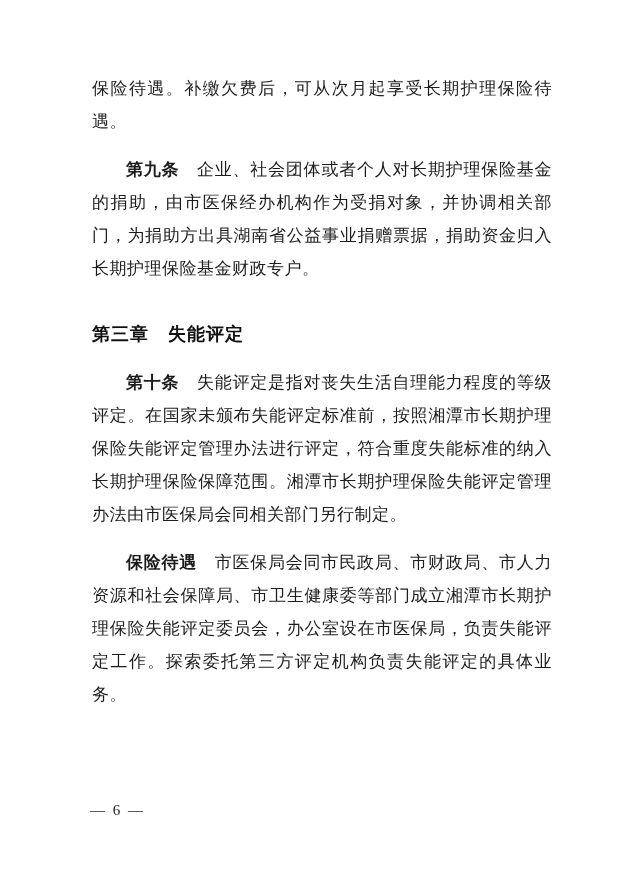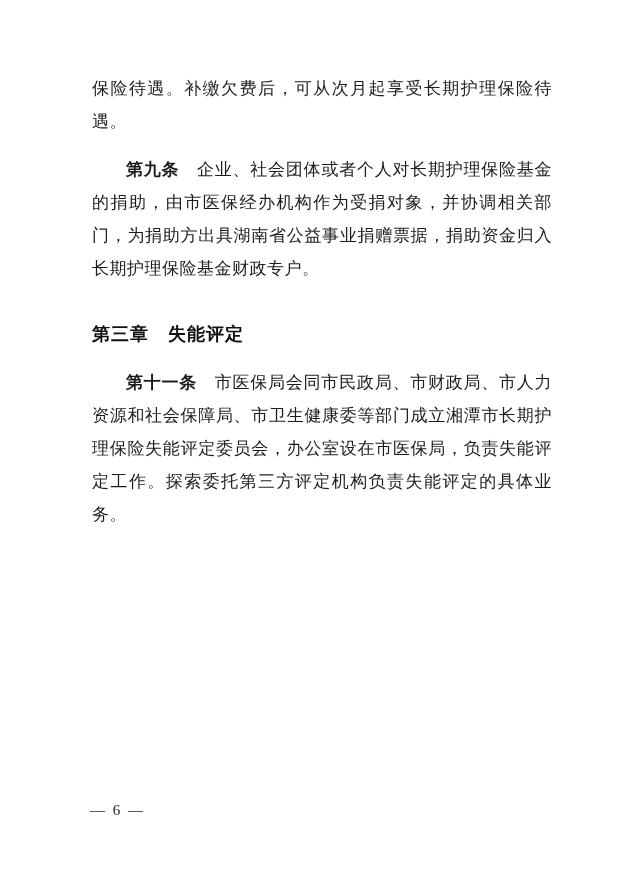--- a/index.html
+++ b/index.html
@@ -70,18 +70,19 @@
 </style>
 </head>
 <body>
 
 <div class="page">
 
   <div class="doc-body" id="doc-body">
       <p class="para">保险待遇。补缴欠费后，可从次月起享受长期护理保险待遇。</p>
       <p class="para indent"><span class="article-label">第九条</span>　企业、社会团体或者个人对长期护理保险基金的捐助，由市医保经办机构作为受捐对象，并协调相关部门，为捐助方出具湖南省公益事业捐赠票据，捐助资金归入长期护理保险基金财政专户。</p>
       <h2 class="chapter-heading">第三章　失能评定</h2>
-      <p class="para indent"><span class="article-label">第十一条</span>　市医保局会同市民政局、市财政局、市人力资源和社会保障局、市卫生健康委等部门成立湘潭市长期护理保险失能评定委员会，办公室设在市医保局，负责失能评定工作。探索委托第三方评定机构负责失能评定的具体业务。</p>
+      <p class="para indent"><span class="article-label">第十条</span>　失能评定是指对丧失生活自理能力程度的等级评定。在国家未颁布失能评定标准前，按照湘潭市长期护理保险失能评定管理办法进行评定，符合重度失能标准的纳入长期护理保险保障范围。湘潭市长期护理保险失能评定管理办法由市医保局会同相关部门另行制定。</p>
+      <p class="para indent"><span class="article-label">保险待遇</span>　市医保局会同市民政局、市财政局、市人力资源和社会保障局、市卫生健康委等部门成立湘潭市长期护理保险失能评定委员会，办公室设在市医保局，负责失能评定工作。探索委托第三方评定机构负责失能评定的具体业务。</p>
     </div>
 
   <div class="page-footer">— 6 —</div>
 
 </div>
 
 </body></html>

